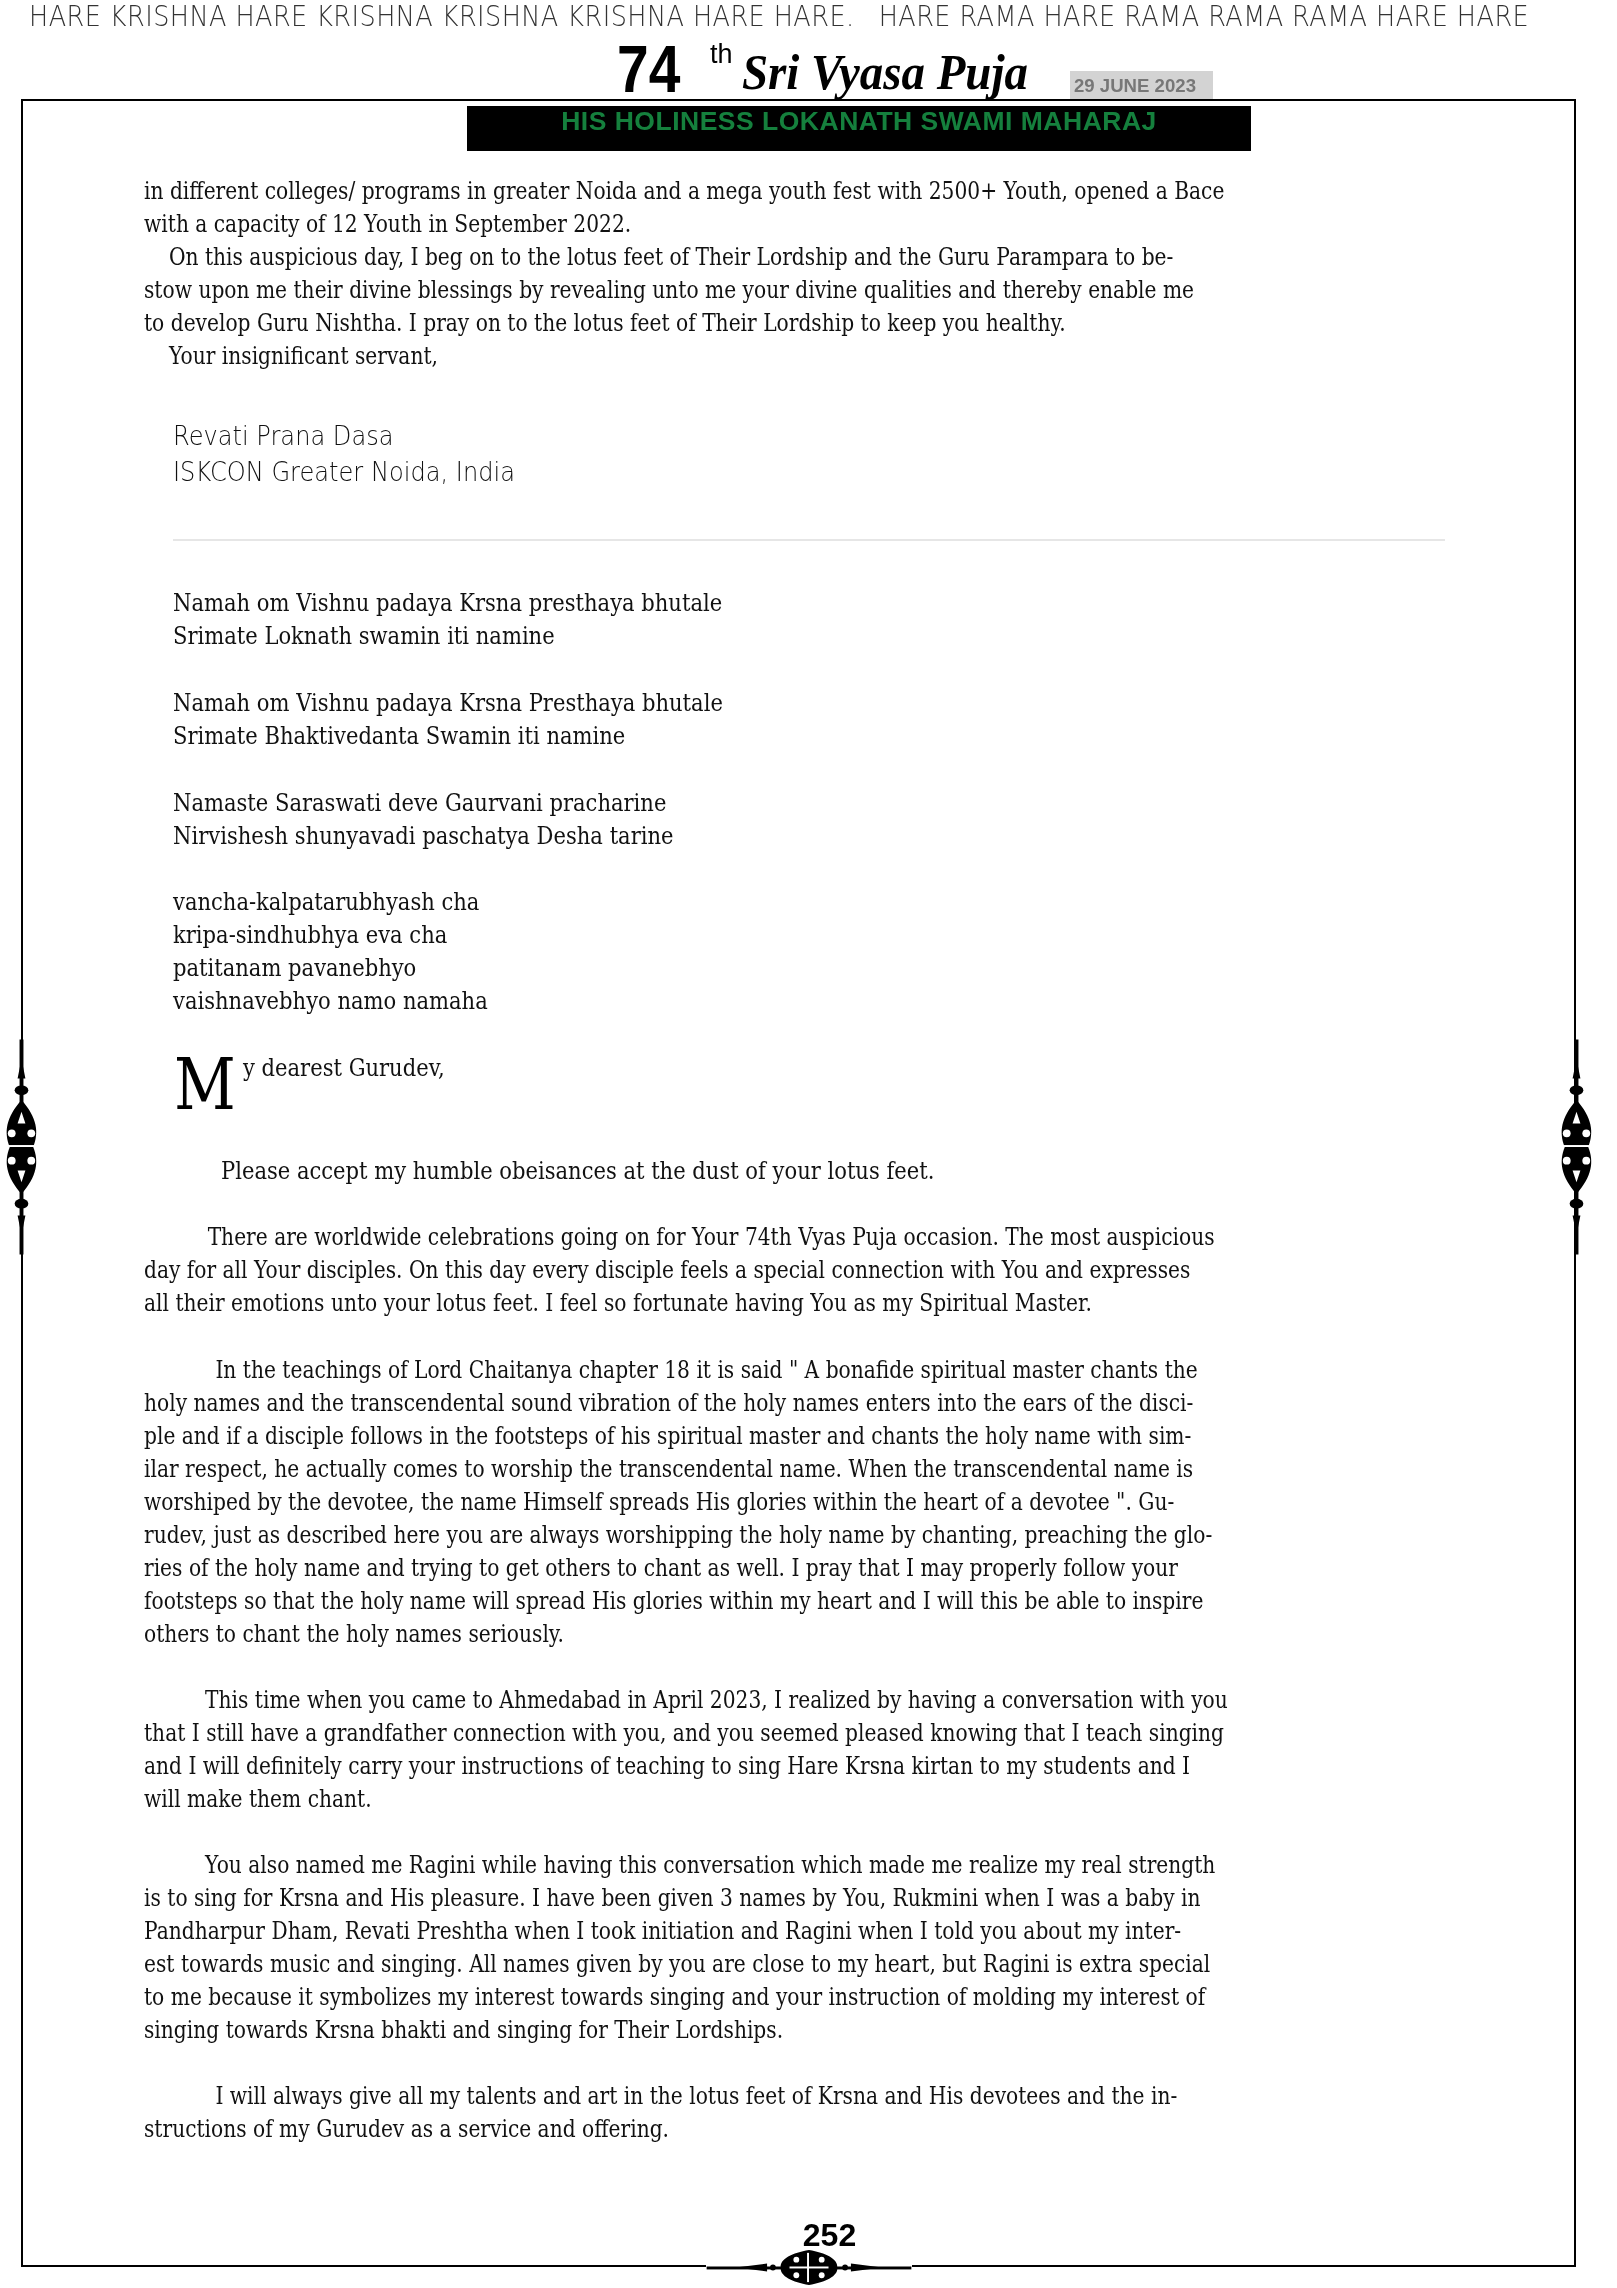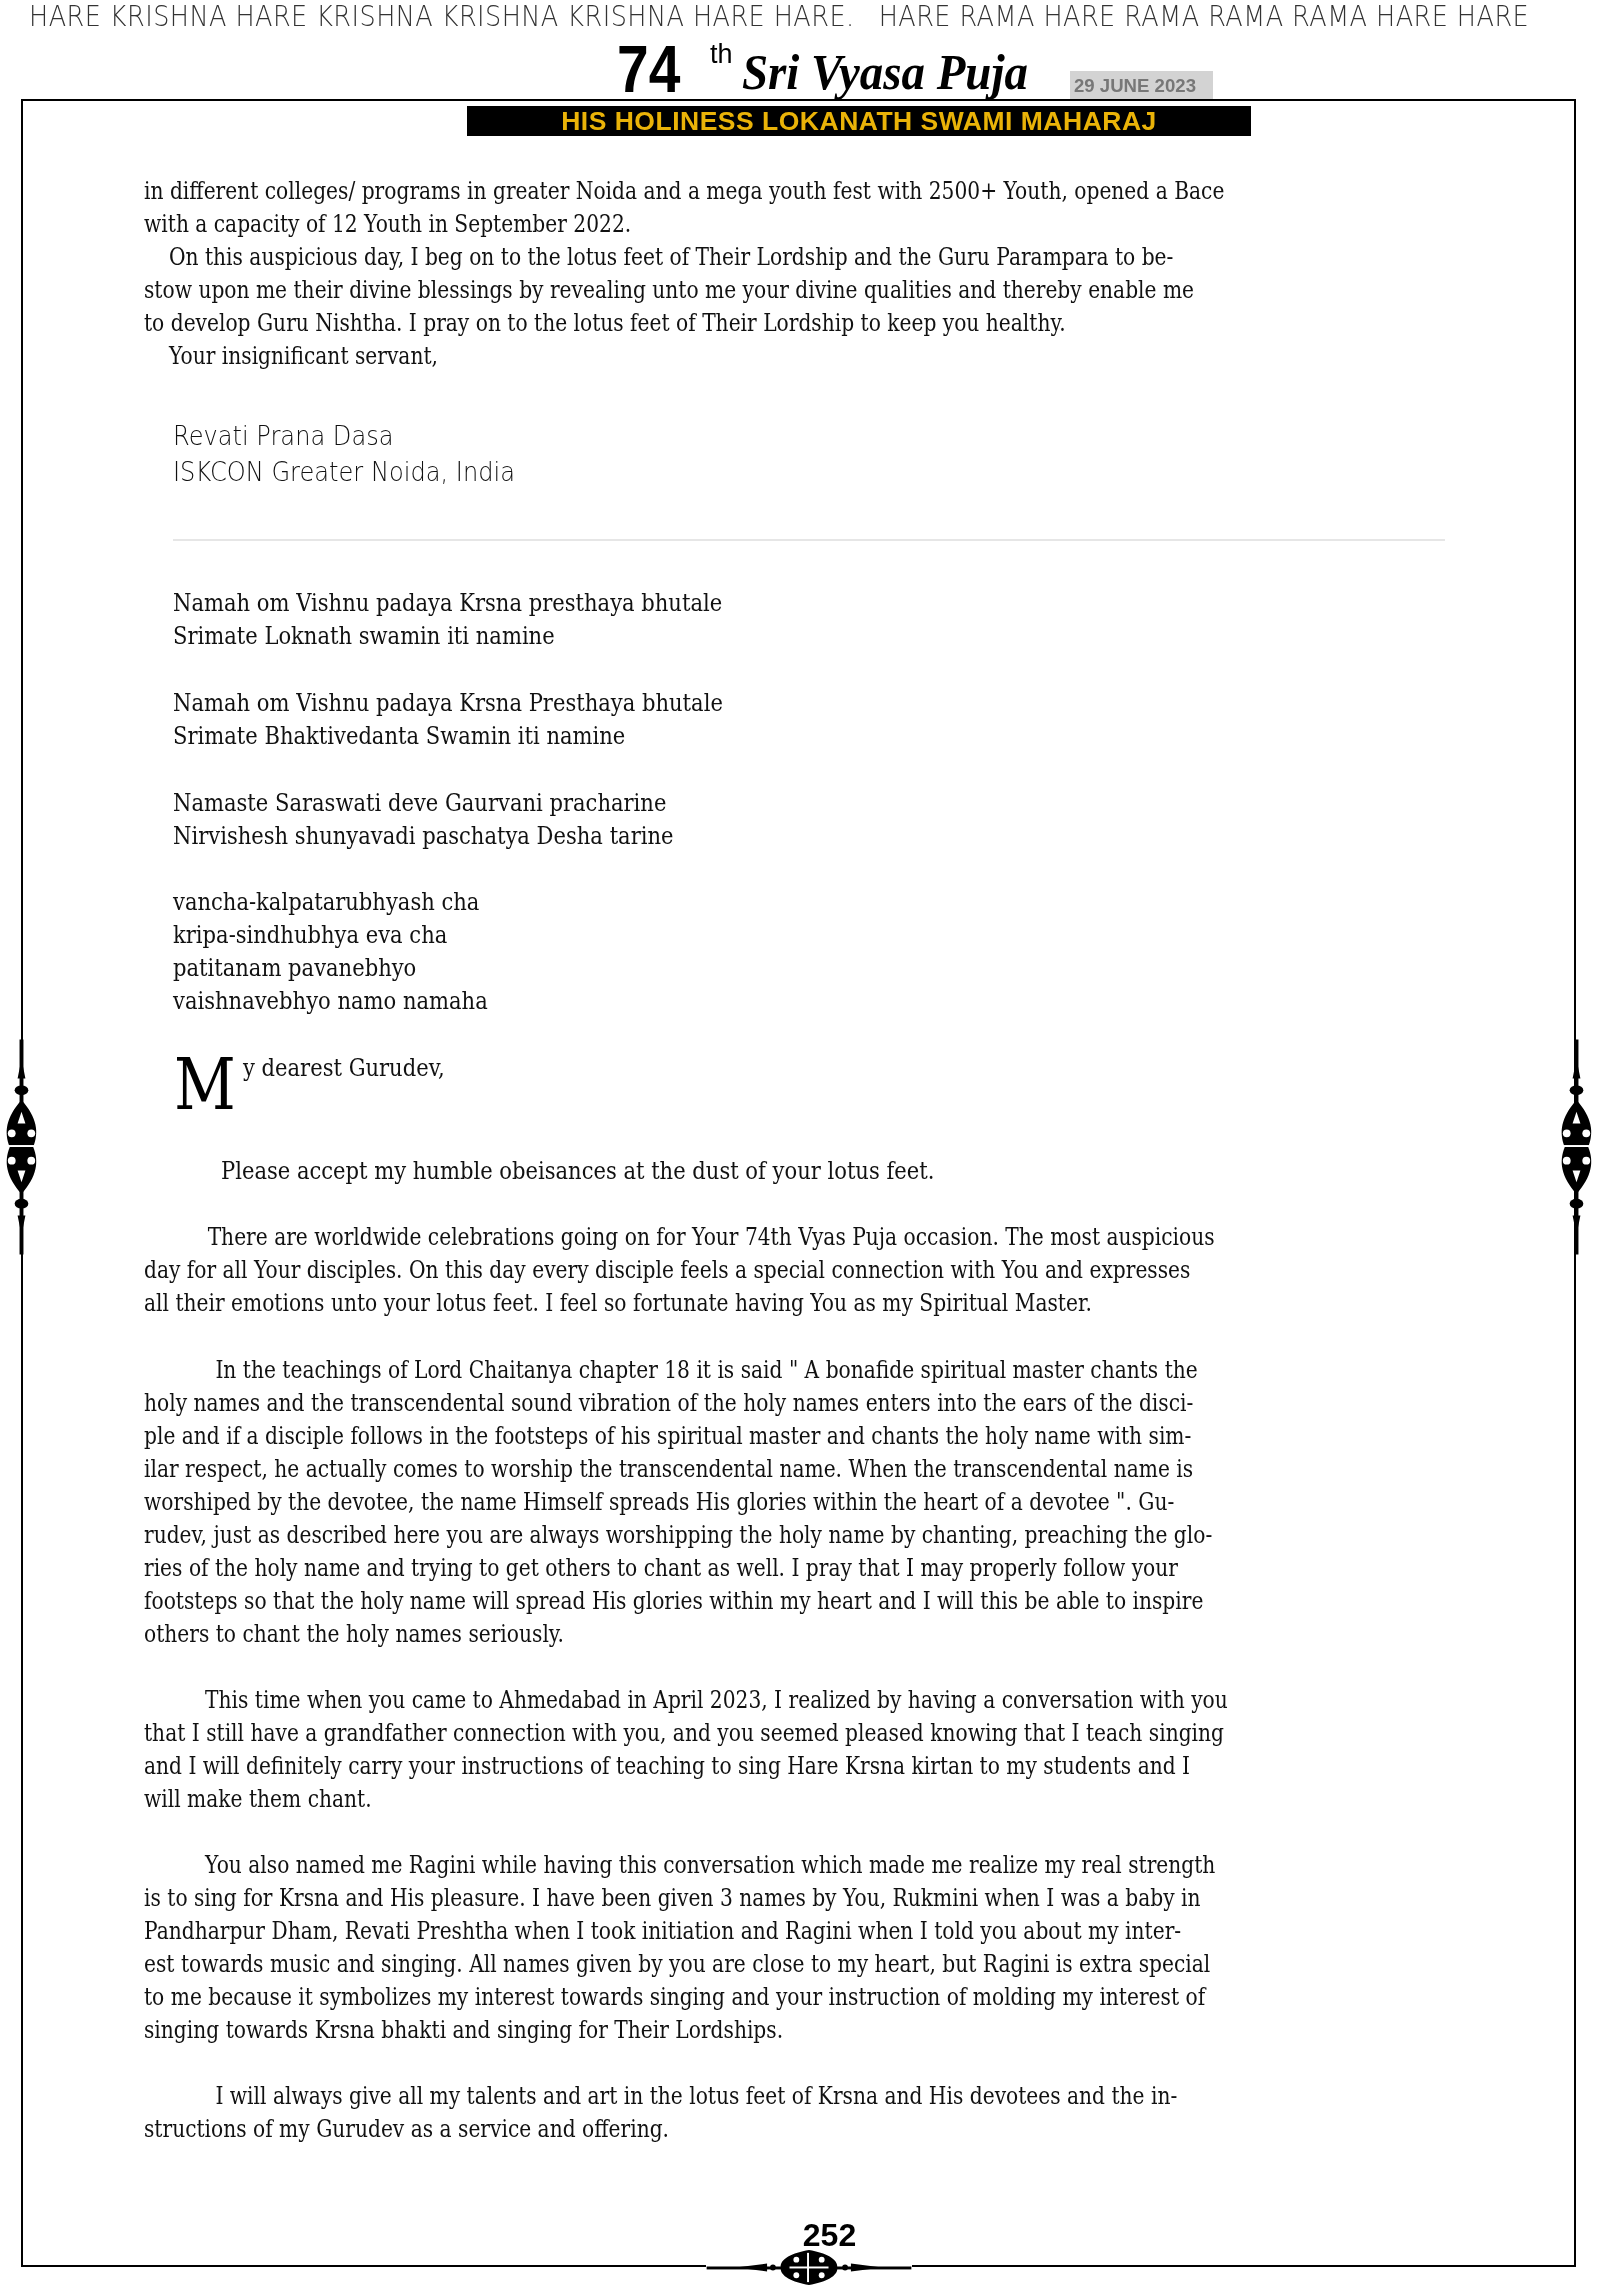--- a/index.html
+++ b/index.html
@@ -35,22 +35,22 @@
     background: #d3d3d3; color: #777;
     font-family: "Liberation Sans", sans-serif; font-weight: bold; font-size: 18.6px;
     line-height: 29px; text-align: left; padding-left: 4px; box-sizing: border-box;
   }
 
   .frame {
     position: absolute; left: 20.6px; top: 99px; width: 1555px; height: 2168px;
     border: 2.9px solid #000; box-sizing: border-box;
   }
   .name-banner {
-    position: absolute; left: 467px; top: 106px; width: 784px; height: 30px;
-    background: #000; color: #eab308; text-align: center;
+    position: absolute; left: 467px; top: 106px; width: 784px; height: 45px;
+    background: #000; color: #15803d; text-align: center;
     font-family: "Liberation Sans", sans-serif; font-weight: bold; font-size: 26.5px;
     line-height: 30px; letter-spacing: 0.5px;
   }
 
   .body-text {
     font-family: "DejaVu Serif", serif; font-size: 23.5px; line-height: 33px; color: #111;
   }
   .narrow { transform: scaleX(0.86); transform-origin: left top; }
 
   .para { position: absolute; left: 144px; width: 1727px; }

